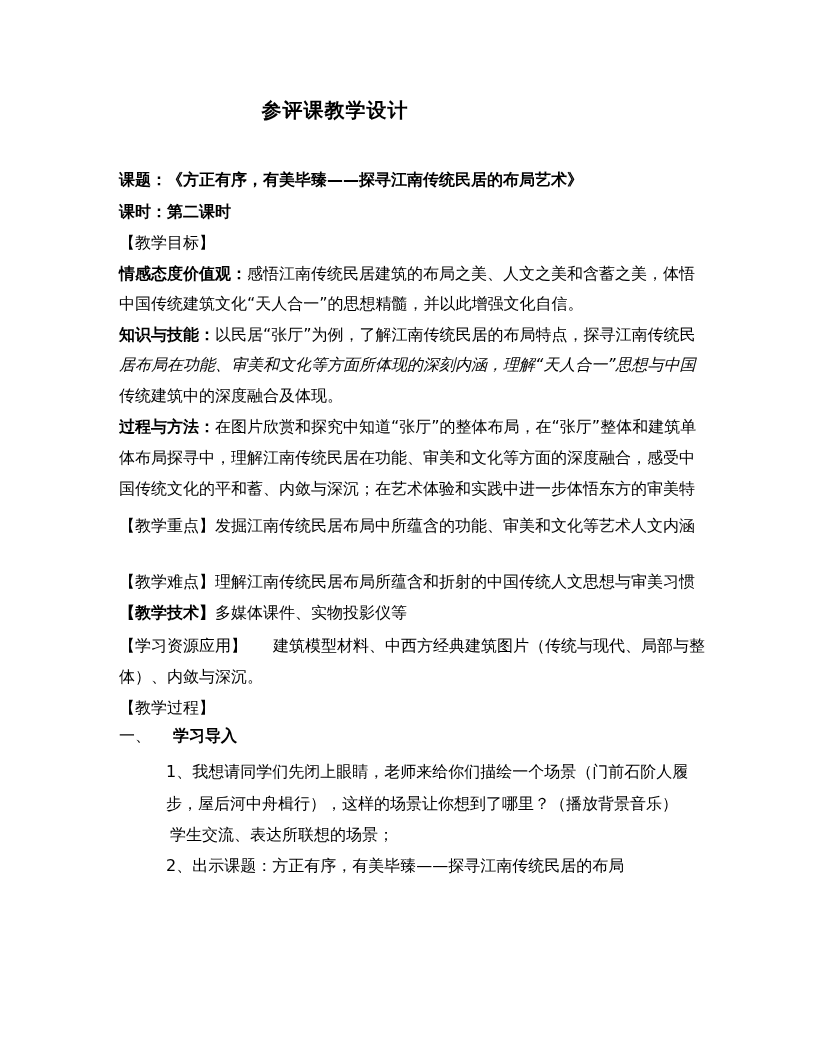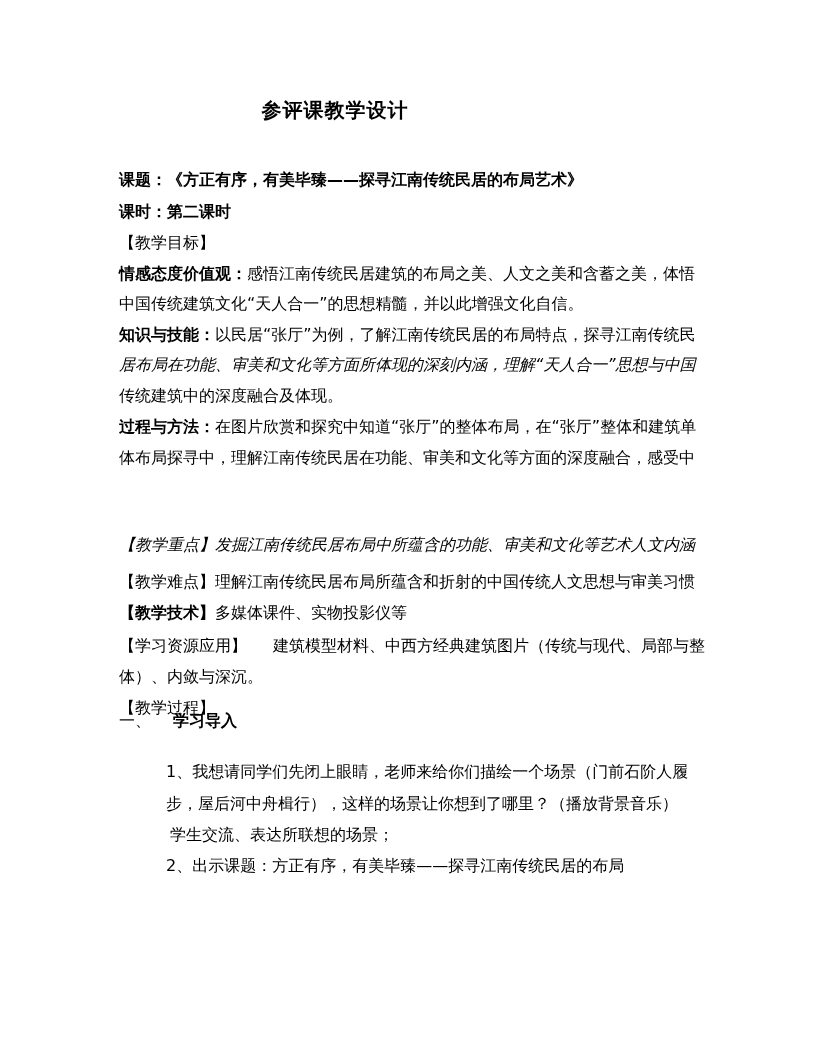--- a/index.html
+++ b/index.html
@@ -66,41 +66,42 @@
   <div class="line" style="top:325px;">
     <span class="b">知识与技能：</span><span>以民居“张厅”为例，了解江南传统民居的布局特点，探寻江南传统民</span>
   </div>
   <div class="line" style="top:355px;font-style:italic;">居布局在功能、审美和文化等方面所体现的深刻内涵，理解“天人合一”思想与中国</div>
   <div class="line" style="top:386px;">传统建筑中的深度融合及体现。</div>
 
   <div class="line" style="top:417px;">
     <span class="b">过程与方法：</span><span>在图片欣赏和探究中知道“张厅”的整体布局，在“张厅”整体和建筑单</span>
   </div>
   <div class="line" style="top:448px;">体布局探寻中，理解江南传统民居在功能、审美和文化等方面的深度融合，感受中</div>
+  <div class="line" style="top:479px;">国传统文化的平和蓄、内敛与深沉；在艺术体验和实践中进一步体悟东方的审美特</div>
 
-  <div class="line" style="top:535px;font-style:italic;">
+  <div class="line" style="top:516px;">
     <span>【教学重点】</span><span>发掘江南传统民居布局中所蕴含的功能、审美和文化等艺术人文内涵</span>
   </div>
 
   <div class="line" style="top:572px;">
     <span>【教学难点】</span><span>理解江南传统民居布局所蕴含和折射的中国传统人文思想与审美习惯</span>
   </div>
 
   <div class="line" style="top:603px;">
     <span class="b">【教学技术】</span><span>多媒体课件、实物投影仪等</span>
   </div>
 
   <div class="line" style="top:636px;">
     <span>【学习资源应用】</span><span style="display:inline-block;width:26px;"></span><span>建筑模型材料、中西方经典建筑图片（传统与现代、局部与整</span>
   </div>
   <div class="line" style="top:667px;">体）、内敛与深沉。</div>
 
   <div class="line" style="top:698px;">【教学过程】</div>
 
-  <div class="line" style="top:711px;">
+  <div class="line" style="top:726px;">
     <span>一、</span><span style="display:inline-block;width:22px;"></span><span class="b">学习导入</span>
   </div>
 
   <div class="line" style="top:762px;left:166px;">1、我想请同学们先闭上眼睛，老师来给你们描绘一个场景（门前石阶人履</div>
   <div class="line" style="top:794px;left:166px;">步，屋后河中舟楫行），这样的场景让你想到了哪里？（播放背景音乐）</div>
   <div class="line" style="top:825px;left:170px;"> 学生交流、表达所联想的场景；</div>
   <div class="line" style="top:856px;left:166px;">2、出示课题：方正有序，有美毕臻——探寻江南传统民居的布局</div>
 
 </div>
 

